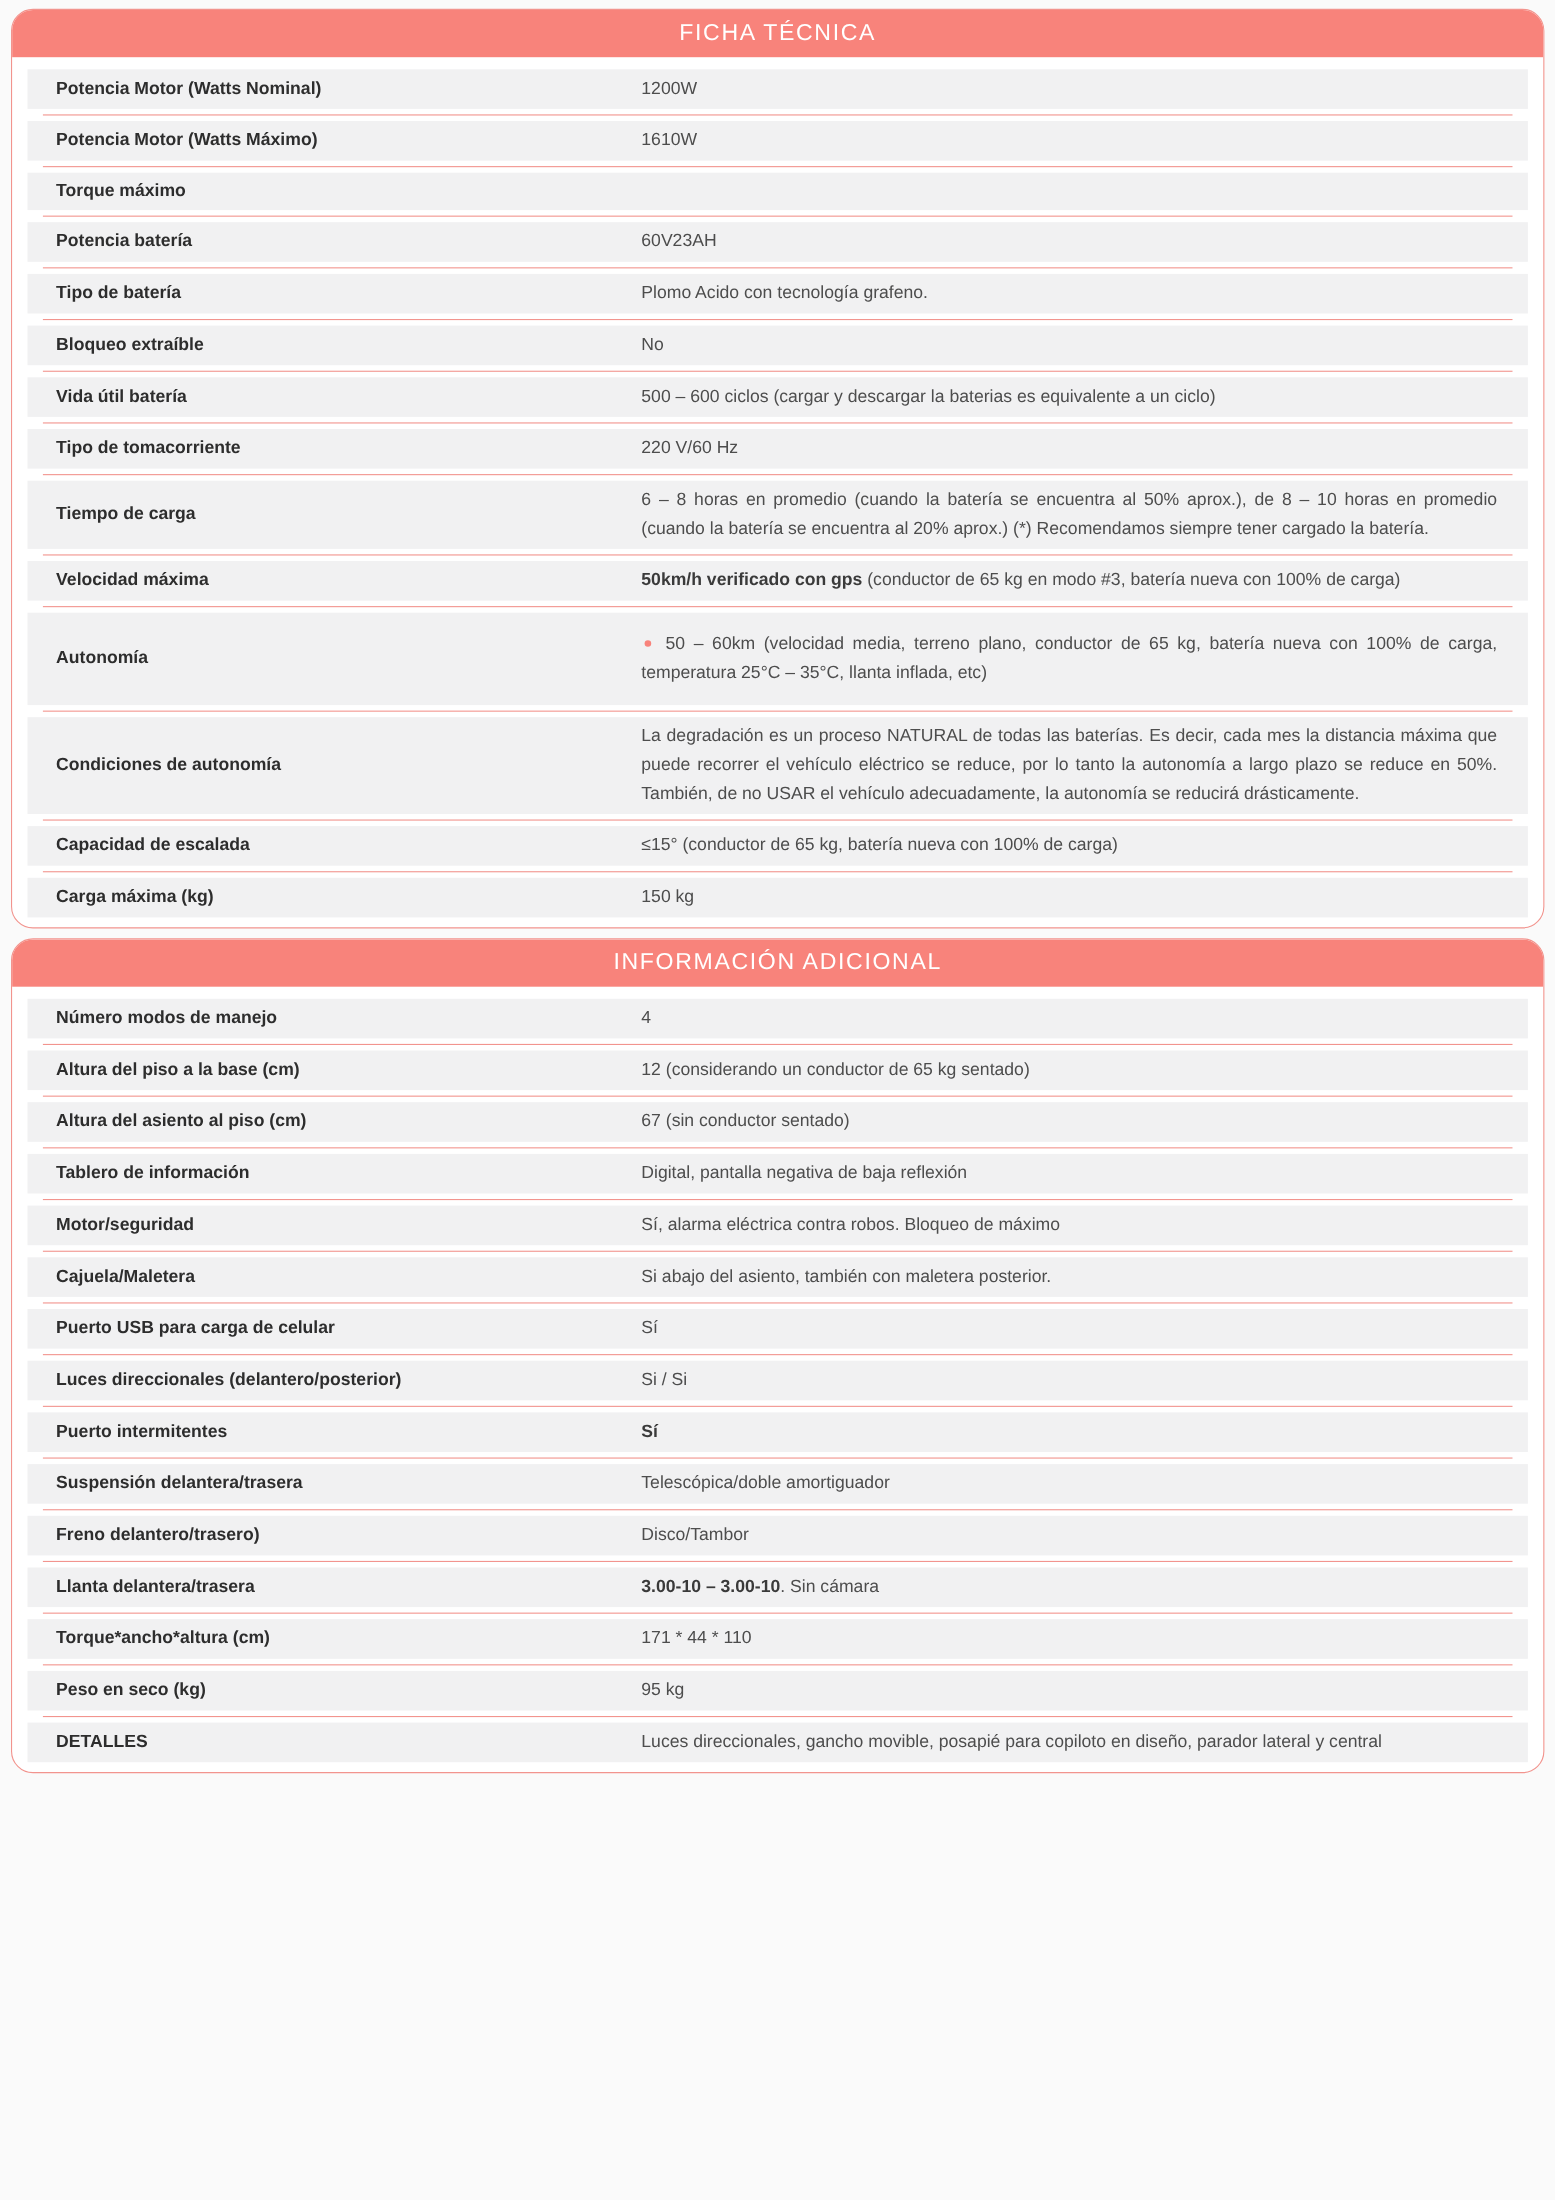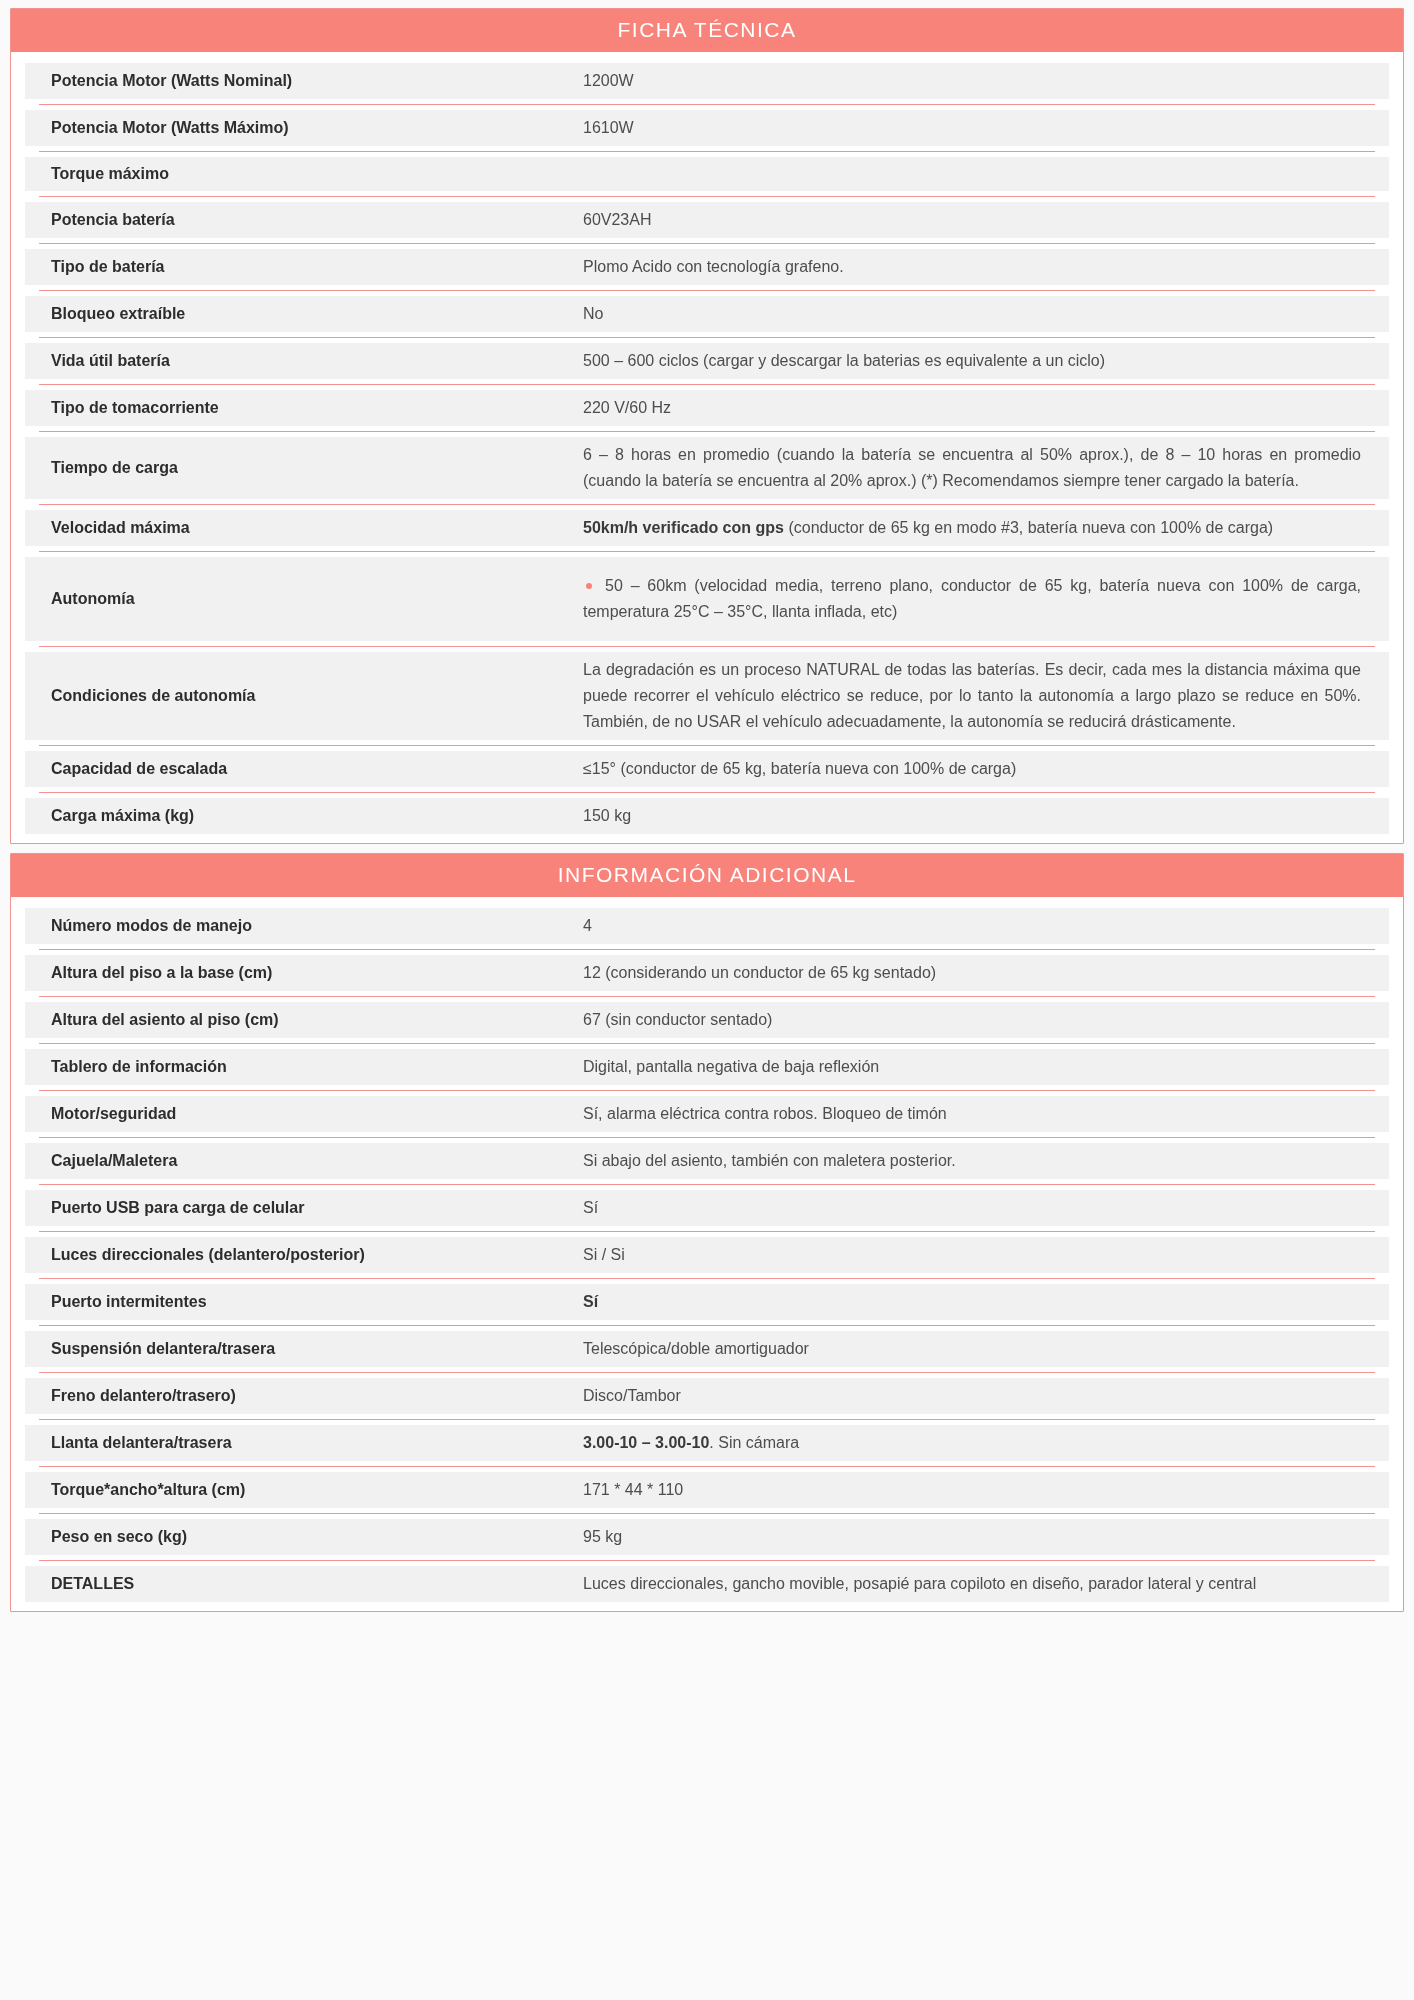--- a/index.html
+++ b/index.html
@@ -11,21 +11,21 @@
     background: var(--page_bg, #fafafa);
     font-family: "Liberation Sans", sans-serif;
     box-sizing: border-box;
   }
   main { padding-top: 8px; }
 
   .card {
     margin: 0 10px 9px 10px;
     background: var(--card_bg, #ffffff);
     border: 1px solid var(--separator, #f2948e);
-    border-radius: 1px;
+    border-radius: 20px;
     overflow: hidden;
   }
   .card-header {
     background: var(--accent, #f8837b);
     text-align: center;
     padding: 9px 0 10px 0;
   }
   .card-title {
     margin: 0;
     color: var(--title_color, #ffffff);
@@ -190,21 +190,21 @@
     <div class="value"><span>67 (sin conductor sentado)</span></div>
   </div>
 <div class="sep"></div>
   <div class="row">
     <div class="label">Tablero de información</div>
     <div class="value"><span>Digital, pantalla negativa de baja reflexión</span></div>
   </div>
 <div class="sep"></div>
   <div class="row">
     <div class="label">Motor/seguridad</div>
-    <div class="value"><span>Sí, alarma eléctrica contra robos. Bloqueo de timón</span></div>
+    <div class="value"><span>Sí, alarma eléctrica contra robos. Bloqueo de máximo</span></div>
   </div>
 <div class="sep"></div>
   <div class="row">
     <div class="label">Cajuela/Maletera</div>
     <div class="value"><span>Si abajo del asiento, también con maletera posterior.</span></div>
   </div>
 <div class="sep"></div>
   <div class="row">
     <div class="label">Puerto USB para carga de celular</div>
     <div class="value"><span>Sí</span></div>

